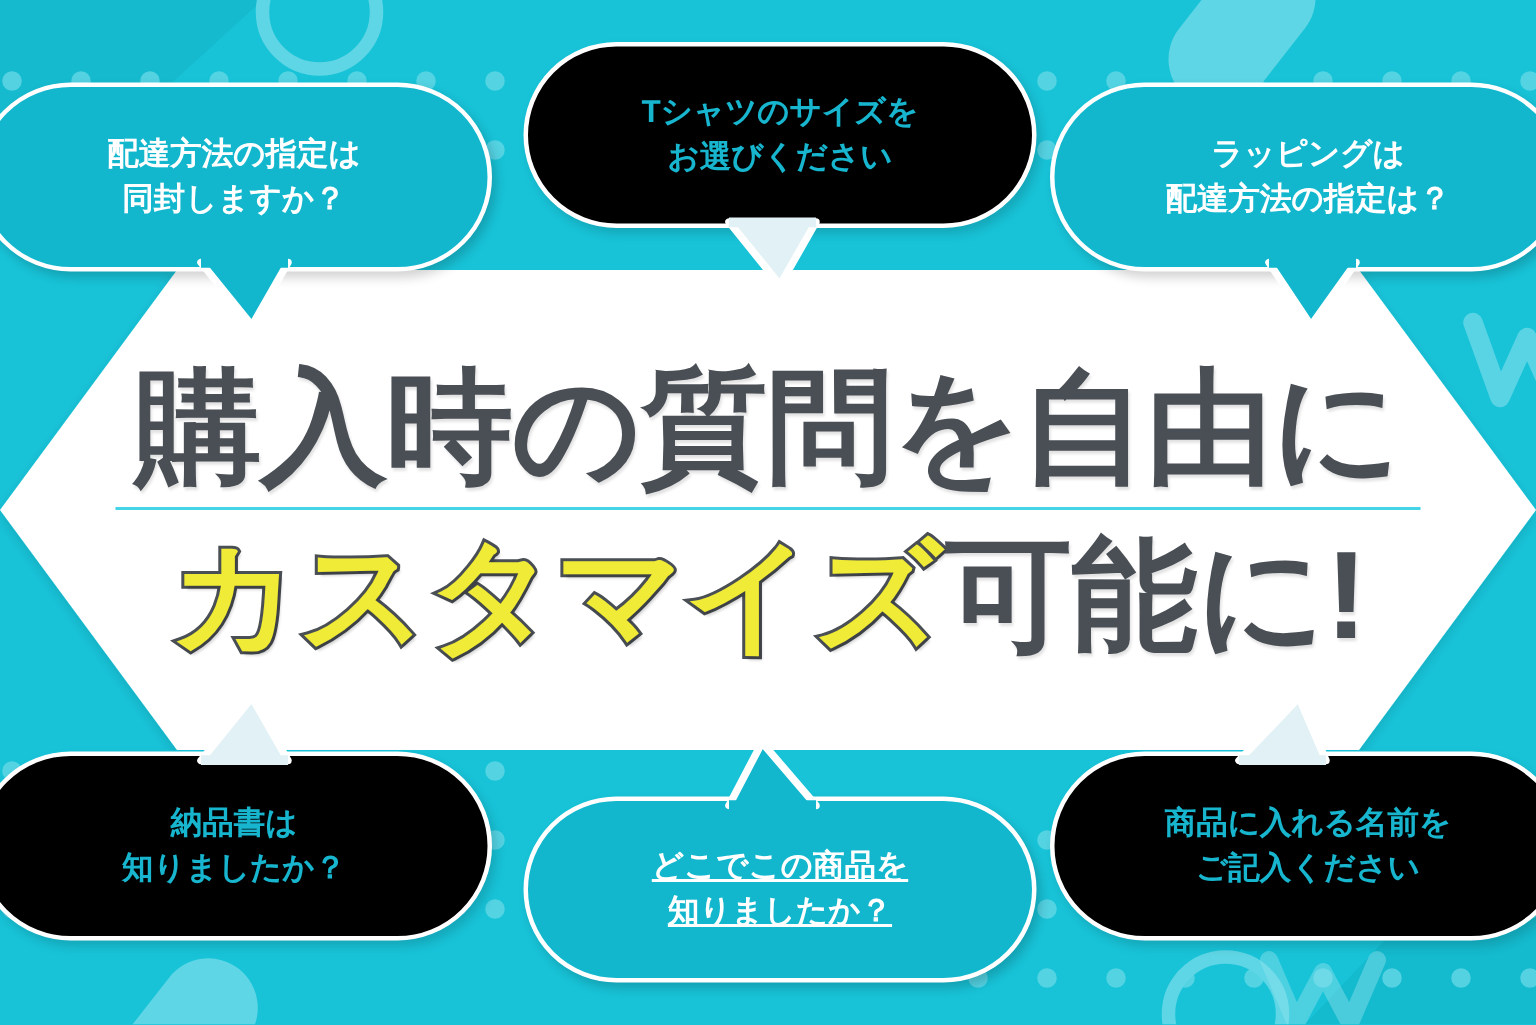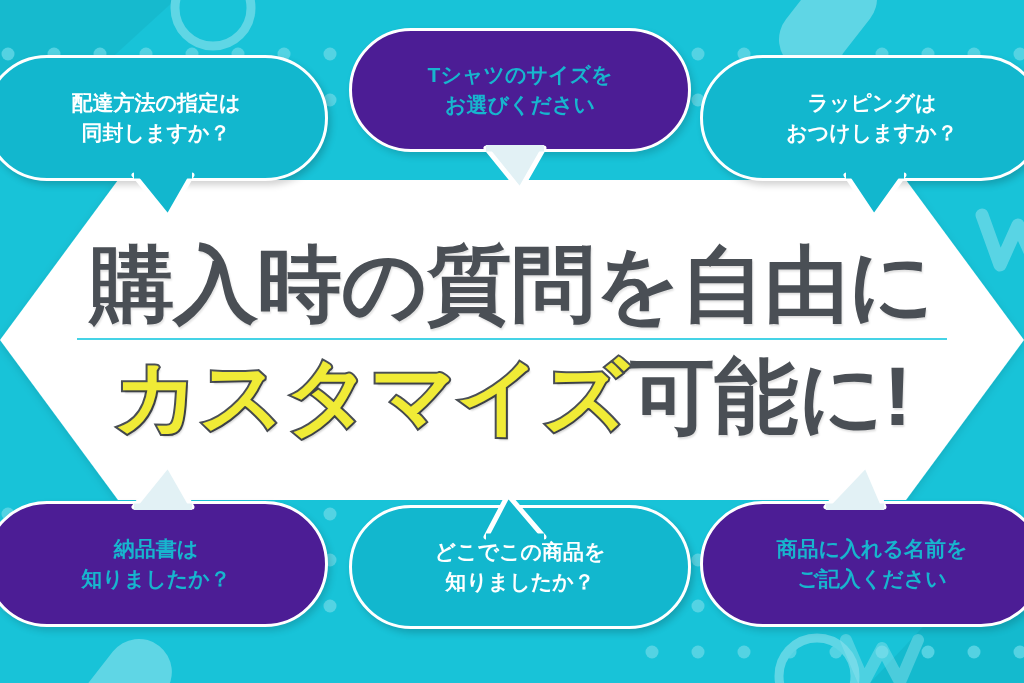--- a/index.html
+++ b/index.html
@@ -67,33 +67,33 @@
     z-index:8;
     padding:0 26px;
     white-space:pre-line;
   }
   .b-dark{
     background:#12B7CE; color:#FFFFFF;
     border:3px solid #FFFFFF;
     box-shadow:3px 4px 7px rgba(0,0,0,.18);
   }
   .b-light{
-    background:#4c1d95; color:#17B5CE;
+    background:#000000; color:#17B5CE;
     border:3px solid #FFFFFF;
     box-shadow:3px 4px 7px rgba(0,0,0,.15);
     text-align:center;
   }
   
   .tail{ position:absolute; z-index:9; }
 
   .bb-tl{ left:-16px; top:55px;  width:344px; height:126px; }
   .bb-tm{ left:349px; top:28px;  width:342px; height:124px; }
   .bb-tr{ left:700px; top:55px;  width:344px; height:126px; }
   .bb-bl{ left:-16px; top:501px; width:344px; height:126px; }
-  .bb-bm{ left:349px; top:505px; width:342px; height:124px; }
+  .bb-bm{ left:349px; top:531px; width:342px; height:124px;text-decoration:underline; }
   .bb-br{ left:700px; top:501px; width:344px; height:126px; }
 </style>
 </head>
 <body>
 
 <div class="stage">
 
   <svg class="bg-svg" viewBox="0 0 1024 683">
     <defs>
       <pattern id="dots" x="0" y="0" width="46" height="46" patternUnits="userSpaceOnUse">
@@ -184,21 +184,21 @@
     <span>Tシャツのサイズを
 お選びください</span>
   </div>
   <svg class="tail" style="left:480px; top:145px; width:70px; height:48px;" viewBox="0 0 70 48">
     <path d="M6,3 L64,3 L40,45 Z" fill="#E2F1F5" stroke="#FFFFFF" stroke-width="5" stroke-linejoin="round"></path>
     <path d="M6,3 L64,3" stroke="#E2F1F5" stroke-width="7"></path>
   </svg>
 
   <div class="bubble b-dark bb-tr">
     <span>ラッピングは
-おつけしますか？</span>
+配達方法の指定は？</span>
   </div>
   <svg class="tail" style="left:840px; top:172px; width:70px; height:48px;" viewBox="0 0 70 48">
     <path d="M6,3 L64,3 L34,45 Z" fill="#12B7CE" stroke="#FFFFFF" stroke-width="5" stroke-linejoin="round"></path>
     <path d="M6,3 L64,3" stroke="#12B7CE" stroke-width="7"></path>
   </svg>
 
   <div class="bubble b-light bb-bl">
     <span>納品書は
 知りましたか？</span>
   </div>

